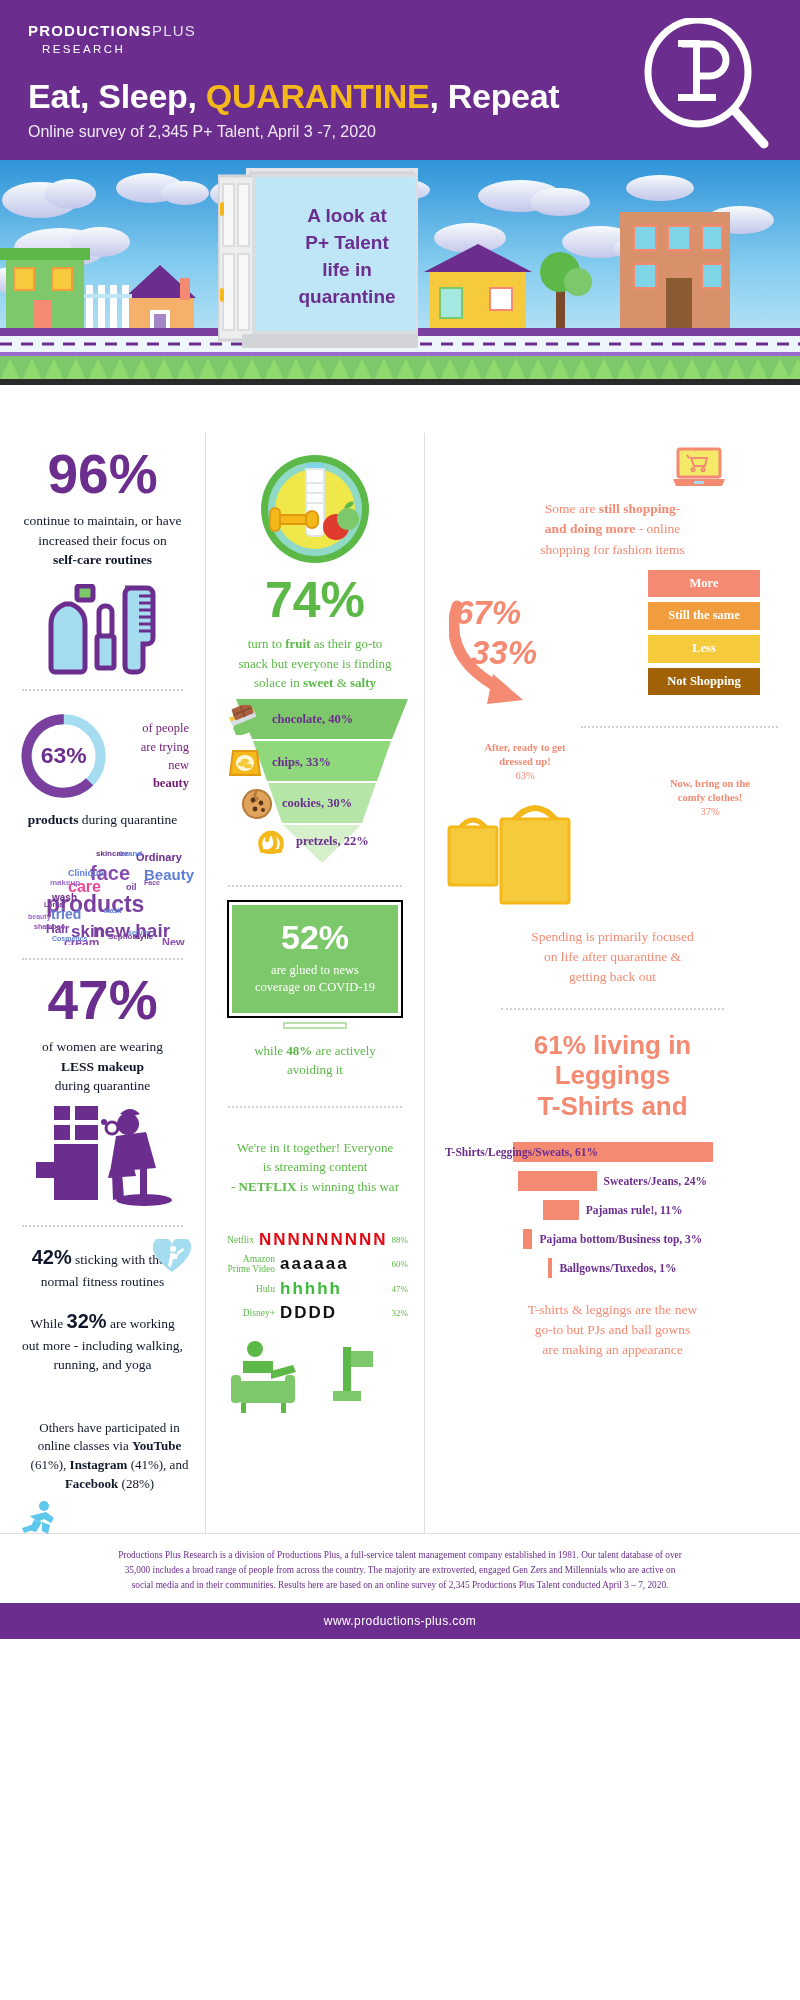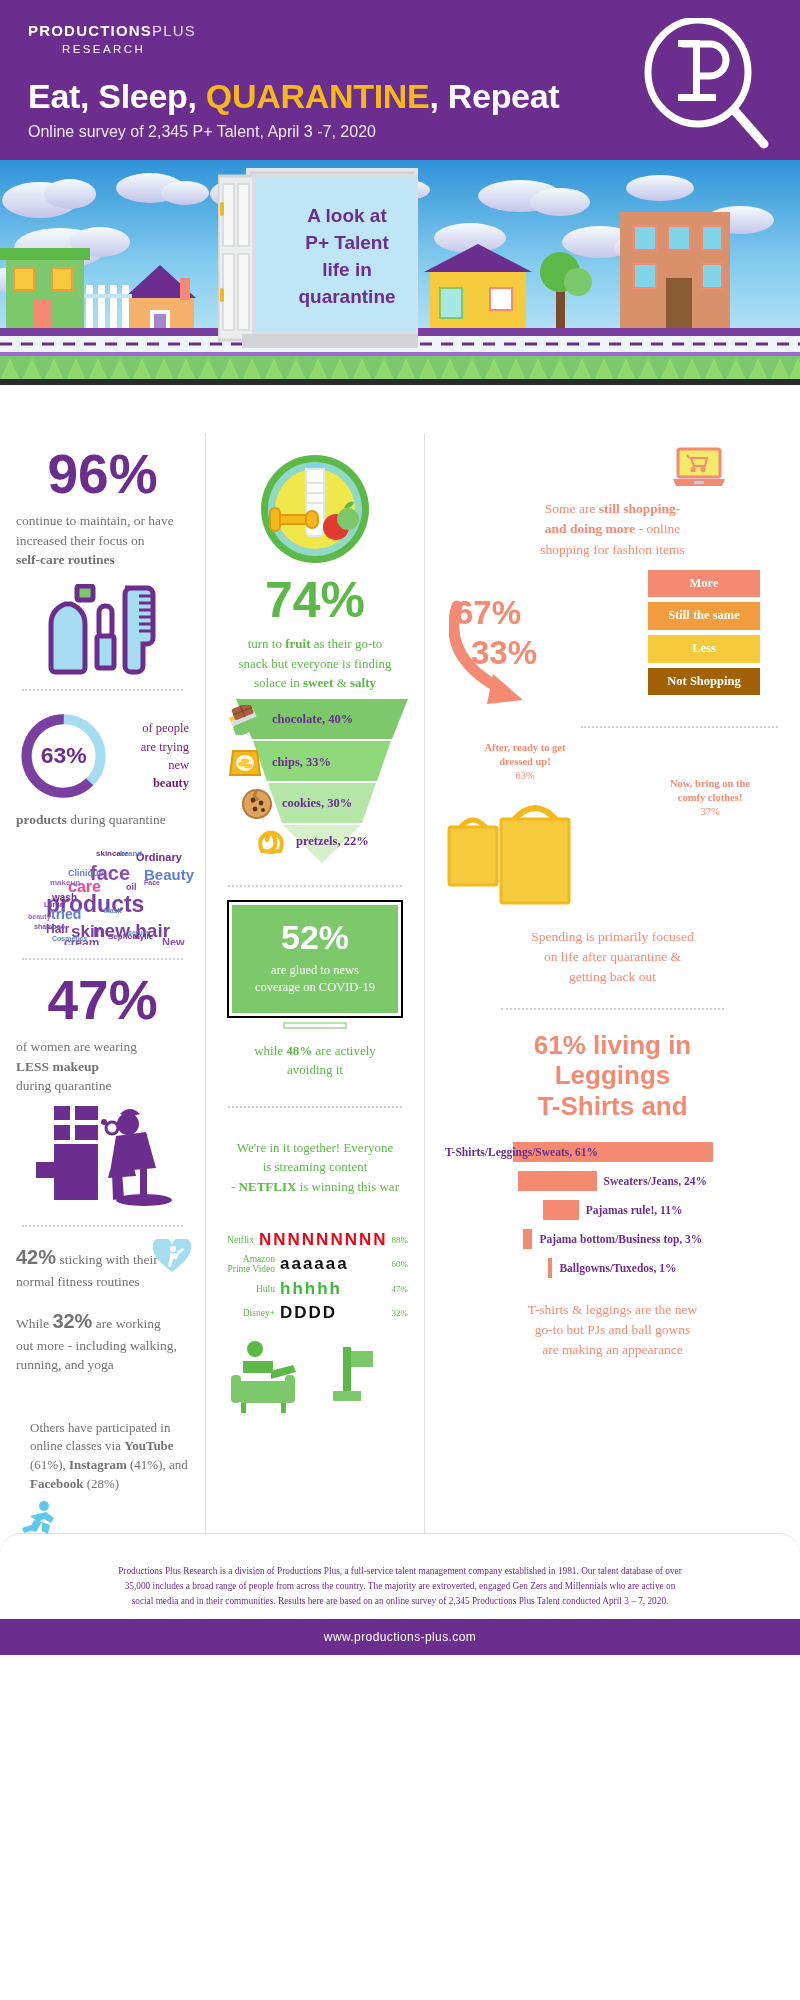--- a/index.html
+++ b/index.html
@@ -11,21 +11,21 @@
     position: relative;
   }
 
   
   .header {
     height: 160px; background: #6b2d8e;
     position: relative; padding: 22px 28px;
   }
   .logo-main { font-family: "Liberation Sans", sans-serif; font-size: 15px; font-weight: bold; letter-spacing: 1.2px; color: #ffffff; }
   .logo-main .light { font-weight: normal; color: #e7dcef; }
-  .logo-sub { font-family: "Liberation Sans", sans-serif; font-size: 11.5px; letter-spacing: 2.4px; color: #ffffff; margin-top: 4px; margin-left: 34px; }
+  .logo-sub { font-family: "Liberation Sans", sans-serif; font-size: 11.5px; letter-spacing: 2.4px; color: #ffffff; margin-top: 4px; margin-left: 14px; }
   .headline { font-family: "Liberation Sans", sans-serif; font-size: 34px; font-weight: bold; color: #ffffff; margin-top: 22px; letter-spacing: -0.3px; }
   .headline .q { color: #f5b81a; }
   .subhead { font-family: "Liberation Sans", sans-serif; font-size: 16px; color: #f0e9f5; margin-top: 7px; }
 
   .mag { position: absolute; right: 30px; top: 18px; width: 130px; height: 135px; }
 
   
   .hero { position: relative; height: 225px; overflow: hidden; background: linear-gradient(#3aa0e0 0%, #8ed0f0 60%, #bfe6f7 100%); }
   .hero svg { display: block; }
   .window-wrap {
@@ -45,21 +45,21 @@
   .cols { display: flex; height: 1100px; margin-top: 48px; }
   .col { padding: 14px 16px 0; }
   .col-left { width: 205px; }
   .col-mid { width: 220px; border-left: 1px solid #dfdfe2; border-right: 1px solid #dfdfe2; }
   .col-right { width: 375px; }
 
   .dots { height: 1px; border-top: 2px dotted #cfcfd4; margin: 13px 6px; }
 
   
   .big-pct { font-family: "Liberation Sans", sans-serif; font-weight: bold; font-size: 55px; color: #6b2d8e; text-align: center; line-height: 1; }
-  .cap { font-size: 13.5px; color: #737373; text-align: left; line-height: 1.45; margin-top: 9px; }
+  .cap { font-size: 13.5px; color: #0f172a; text-align: center; line-height: 1.45; margin-top: 9px; }
   .cap b { font-weight: bold; }
 
   .green-pct { font-family: "Liberation Sans", sans-serif; font-weight: bold; font-size: 50px; color: #5cb947; text-align: center; line-height: 1; }
   .cap-green { font-size: 13px; color: #5cb947; text-align: center; line-height: 1.5; margin-top: 9px; }
   .cap-green b { font-weight: bold; }
 
   .cap-coral { font-size: 13.5px; color: #f58a72; text-align: center; line-height: 1.5; }
   .cap-coral b { font-weight: bold; }
 
   
@@ -85,32 +85,32 @@
 
   
   .stream-row { display: flex; align-items: center; margin-bottom: 4px; }
   .stream-name { width: 58px; text-align: right; font-size: 9.5px; color: #5cb947; line-height: 1.1; padding-right: 5px; }
   .stream-glyphs { flex: 1; white-space: nowrap; }
   .stream-pct { font-size: 9px; color: #5cb947; margin-left: 4px; }
 
   
   .shop-btns { width: 112px; }
   .shop-btn { font-family: "Liberation Serif", serif; font-weight: bold; font-size: 12.5px; text-align: center; padding: 6px 4px; margin-bottom: 5px; line-height: 1.25; }
-  .coral-pct { font-family: "Liberation Sans", sans-serif; font-weight: bold; font-size: 33px; color: #f58a72; }
+  .coral-pct { font-family: "Liberation Sans", sans-serif; font-weight: bold; font-size: 33px; color: #f58a72; font-style: italic; }
 
   .bag-cap { font-size: 10.5px; color: #f58a72; text-align: center; font-weight: bold; line-height: 1.35; }
 
   .tshirt-title { font-family: "Liberation Sans", sans-serif; font-weight: bold; font-size: 26px; color: #f58a72; text-align: center; line-height: 1.18; }
 
   .bar-row { display: flex; align-items: center; margin-bottom: 9px; justify-content: center; }
   .bar { background: #f58a72; height: 20px; }
   .bar-lab { font-family: "Liberation Serif", serif; font-weight: bold; font-size: 11.5px; color: #6b2d8e; margin-left: 7px; white-space: nowrap; }
 
   
-  .footer-note { padding: 30px 40px 10px; font-size: 9.3px; color: #6b2d8e; text-align: center; line-height: 1.62; border-top: 1px solid #dfdfe2; border-radius: 21px; }
+  .footer-note { padding: 14px 40px 10px; font-size: 9.3px; color: #6b2d8e; text-align: center; line-height: 1.62; border-top: 1px solid #dfdfe2; }
   .footer-bar { background: #6b2d8e; color: #ffffff; text-align: center; font-family: "Liberation Sans", sans-serif; font-size: 12px; padding: 11px 0; letter-spacing: .4px; }
 </style>
 </head>
 <body>
 
 <div class="header">
   <div class="logo-main"><span>PRODUCTIONS</span><span class="light">PLUS</span></div>
   <div class="logo-sub">RESEARCH</div>
   <div class="headline"><span>Eat, Sleep, </span><span class="q">QUARANTINE</span><span>, Repeat</span></div>
   <div class="subhead">Online survey of 2,345 P+ Talent, April 3 -7, 2020</div>

